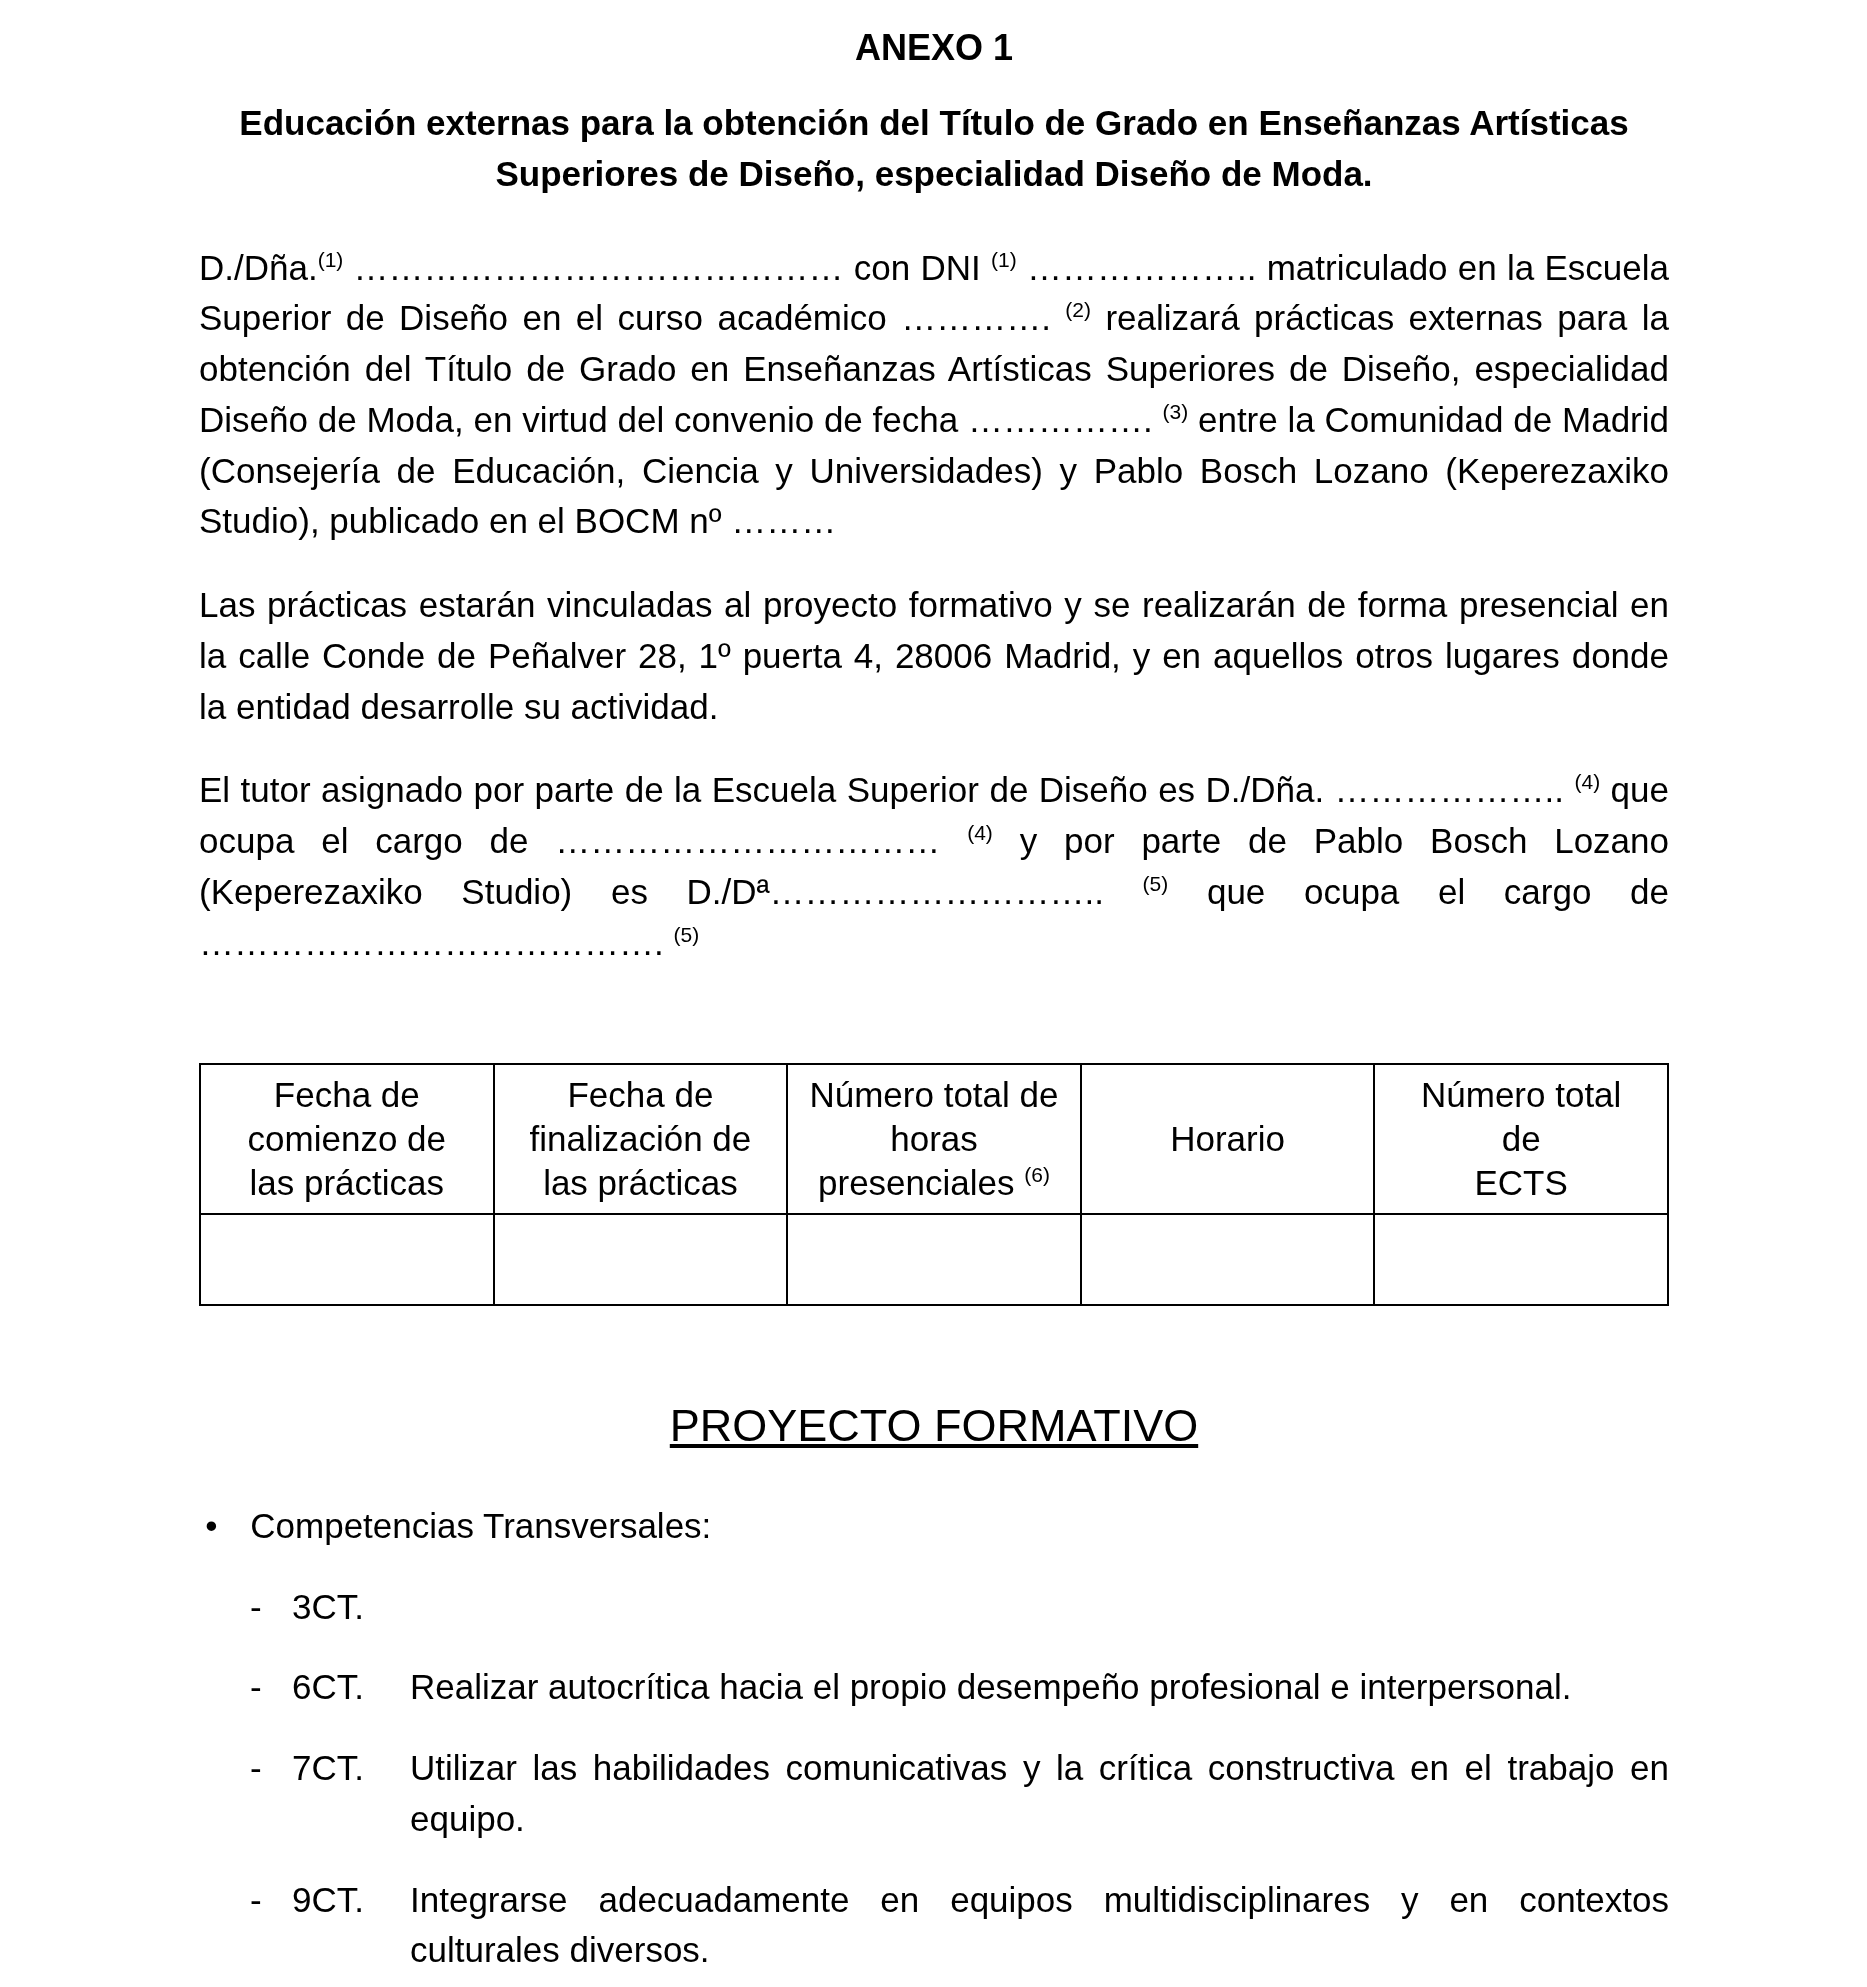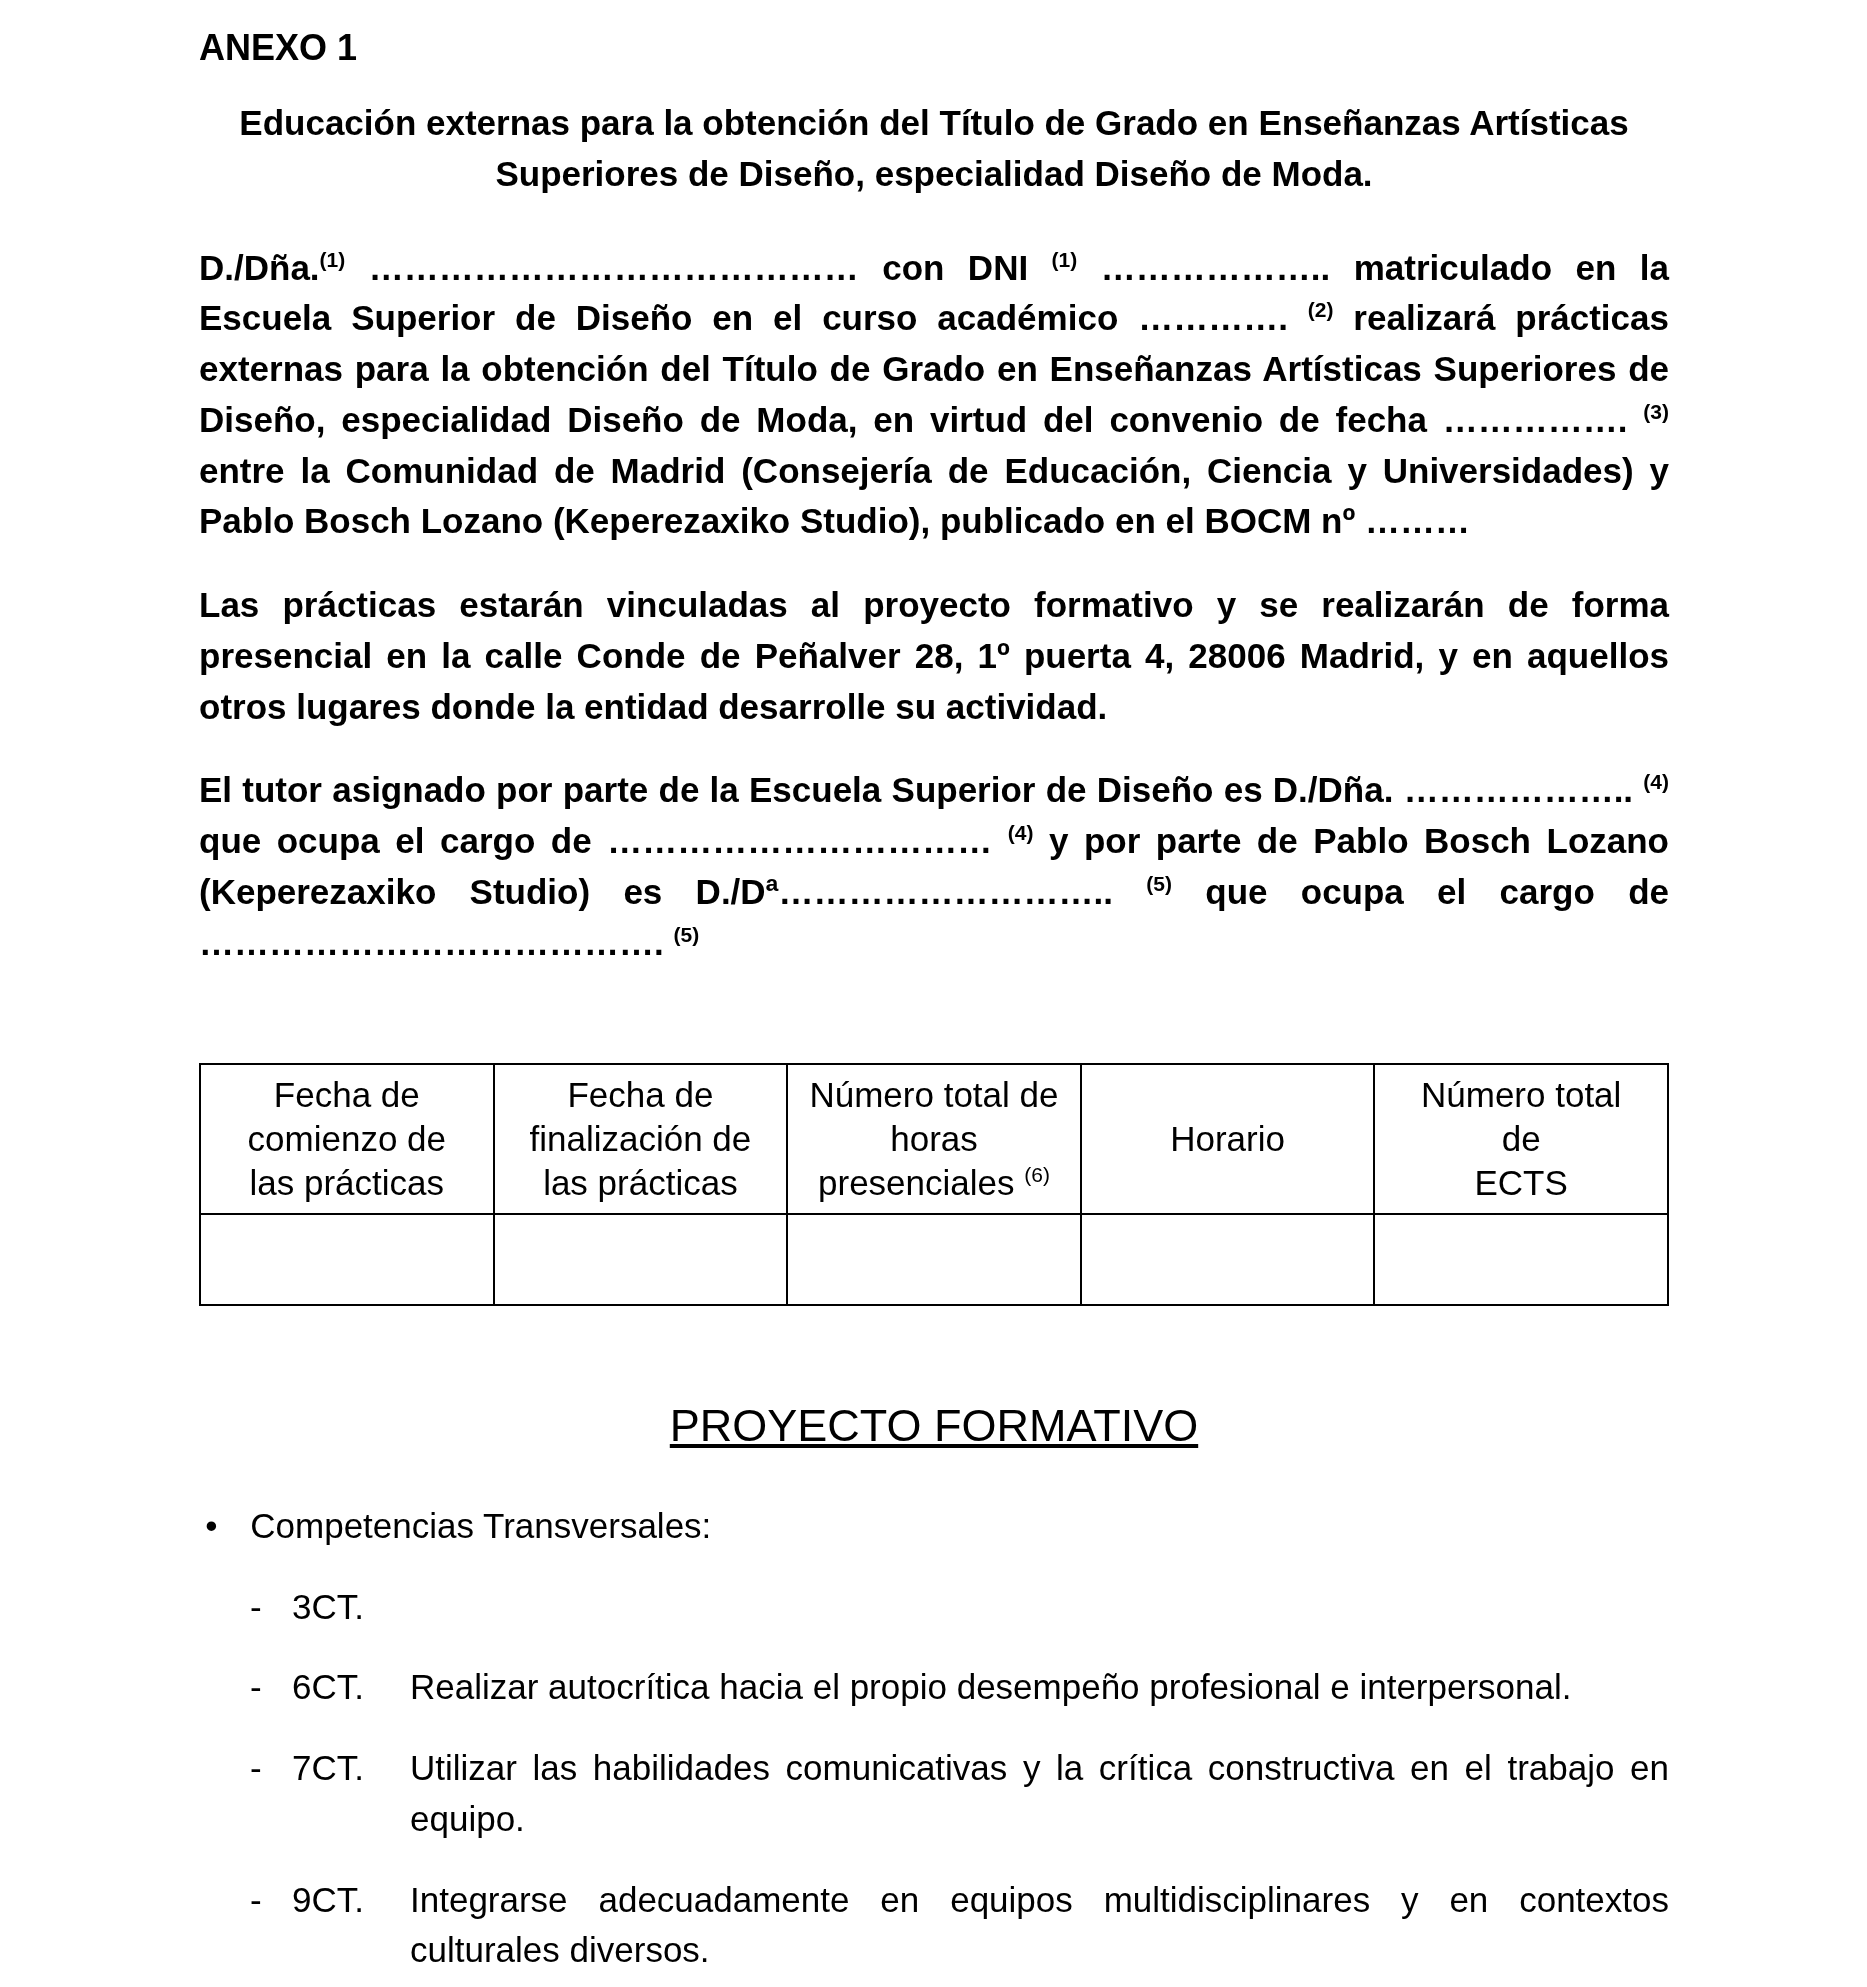--- a/index.html
+++ b/index.html
@@ -10,36 +10,35 @@
     overflow: hidden;
     background: #ffffff;
     color: #000000;
     font-family: "Liberation Sans", "DejaVu Sans", sans-serif;
     font-size: 35px;
     line-height: 1.45;
   }
   .page { padding: 22px 199px 0 199px; }
 
   .doc-title {
-    text-align: left;
+    text-align: center;
     font-weight: bold;
     font-size: 36px;
     margin: 0 0 24px 0;
   }
   .doc-subtitle {
     text-align: center;
     font-weight: bold;
     white-space: pre-line;
     margin: 0 0 43px 0;
   }
 
   p.body-par {
     margin: 0 0 33px 0;
     text-align: justify;
-    font-weight: bold;
   }
   p.body-par.tutors { margin-bottom: 16px; }
 
   sup.fn {
     font-size: 0.6em;
     line-height: 0;
     vertical-align: super;
   }
 
   table.schedule {

